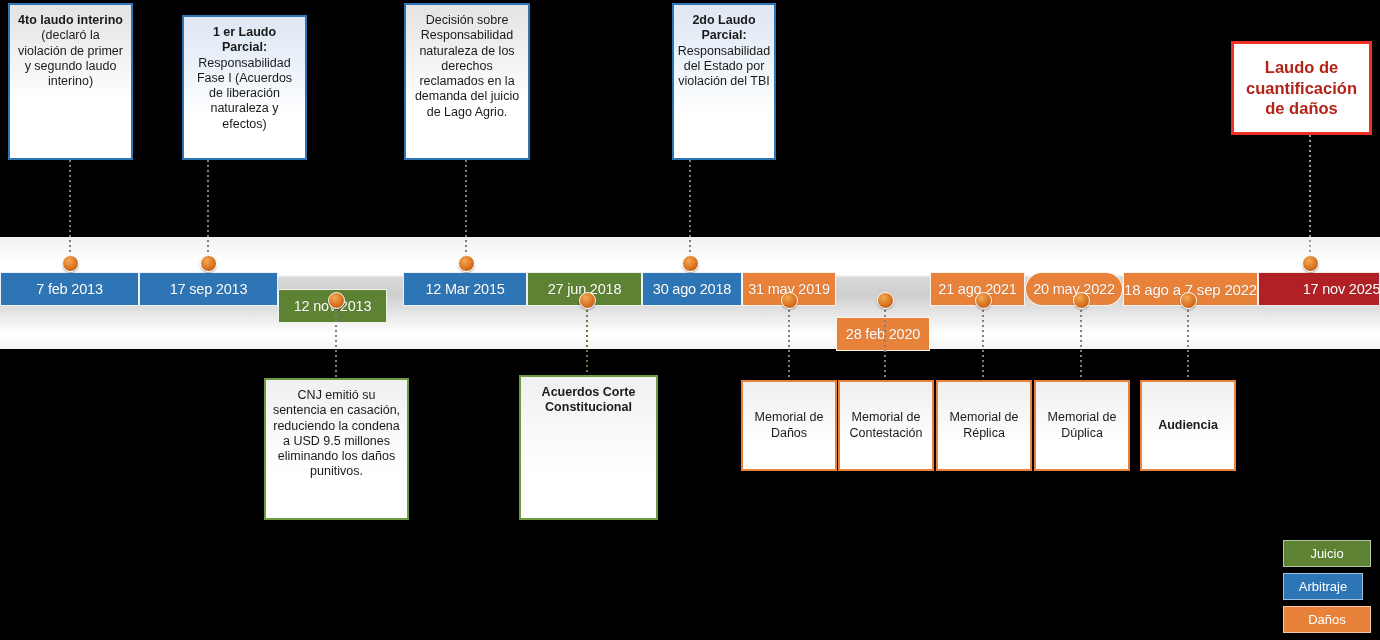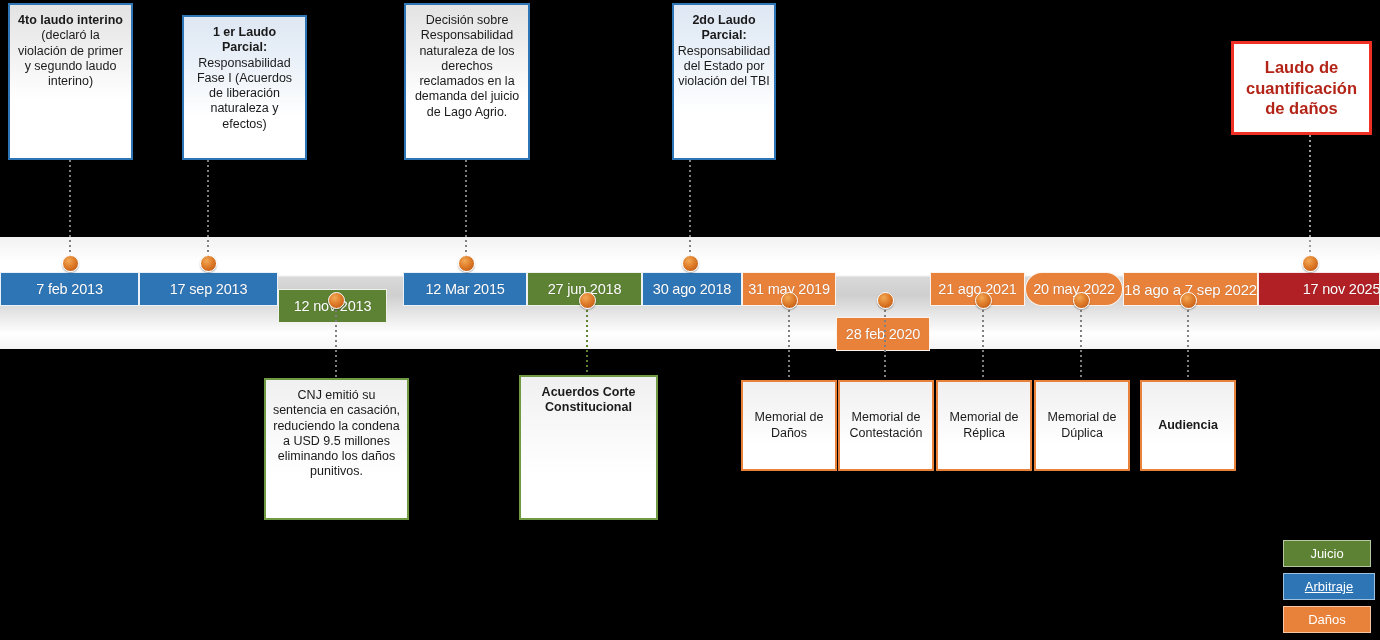--- a/index.html
+++ b/index.html
@@ -229,17 +229,17 @@
       </div>
       <div class="box orangeframe centered" style="left: 1034px; top: 380px; width: 96px; height: 91px; text-align: center;">
         <span class="sub">Memorial de Dúplica</span>
       </div>
       <div class="box orangeframe centered" style="left: 1140px; top: 380px; width: 96px; height: 91px;">
         <span class="ttl">Audiencia</span>
       </div>
     </div>
   <div id="legend-layer">
       <div class="legend-item green" style="left: 1283px; top: 540px; width: 88px; height: 27px;">Juicio</div>
-      <div class="legend-item blue" style="left: 1283px; top: 573px; width: 92px; height: 27px; text-decoration: underline;">Arbitraje</div>
+      <div class="legend-item blue" style="left: 1283px; top: 573px; width: 80px; height: 27px;">Arbitraje</div>
       <div class="legend-item orange" style="left: 1283px; top: 606px; width: 88px; height: 27px;">Daños</div>
     </div>
 
 </div>
 
 </body></html>

